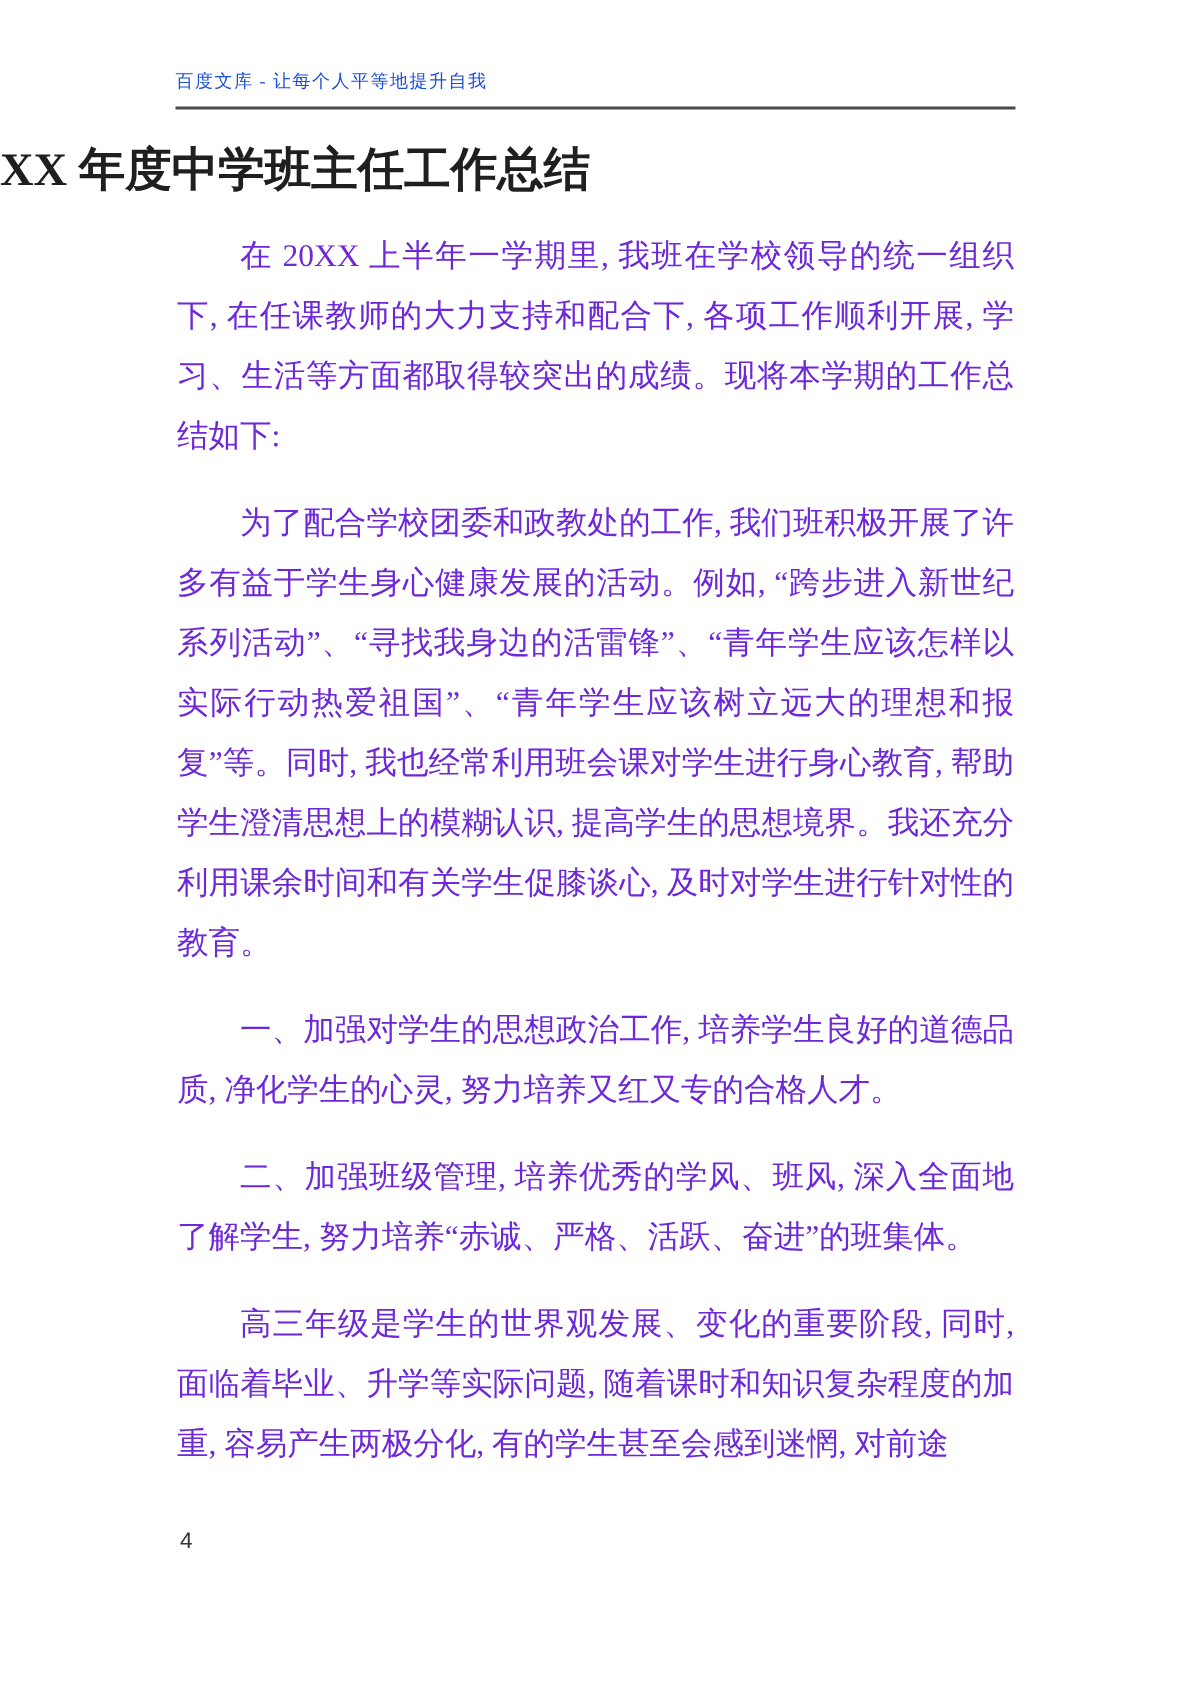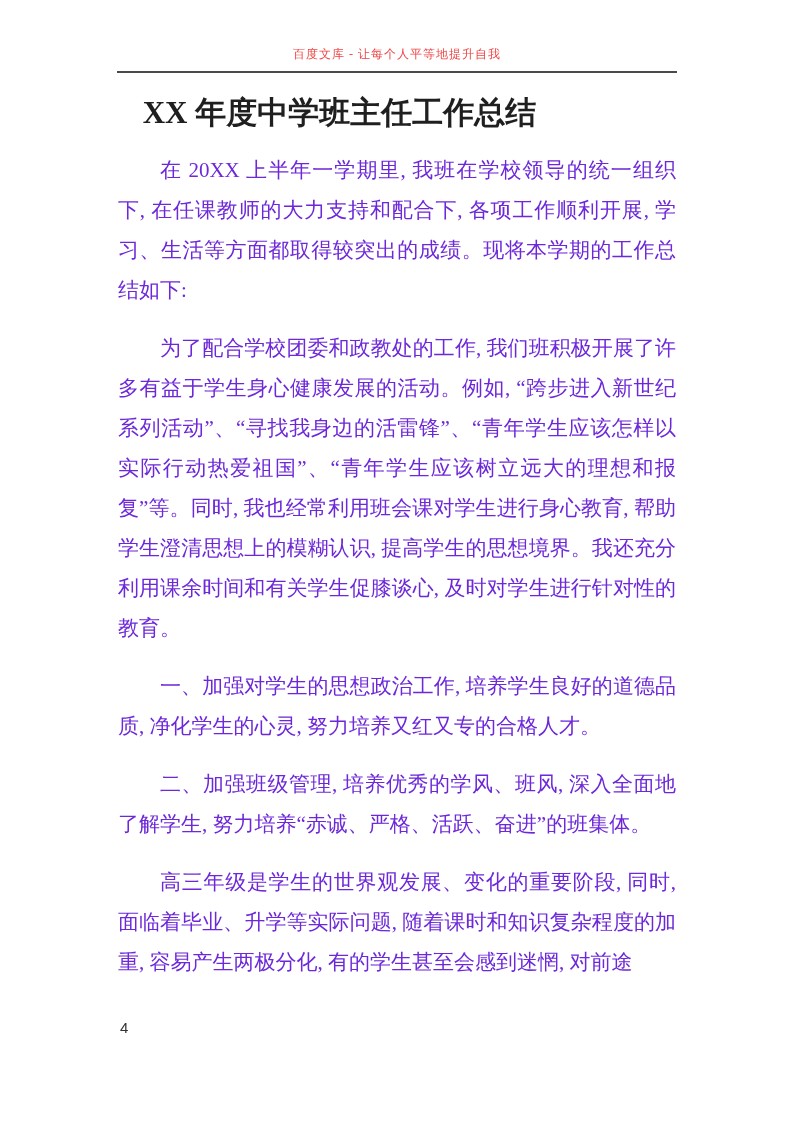--- a/index.html
+++ b/index.html
@@ -13,41 +13,39 @@
     height: 1122px;
     background: #ffffff;
     font-family: "Liberation Serif", "DejaVu Serif", serif;
     overflow: hidden;
   }
   .doc-header {
     position: absolute;
     top: 46px;
     left: 117px;
     width: 560px;
-    text-align: center;
     font-size: 12px;
     line-height: 16px;
-    color: #ef4444;
+    color: #1d4ed8;
     letter-spacing: 1px;
   }
   .header-rule {
     position: absolute;
     top: 71px;
     left: 117px;
     width: 560px;
     height: 2px;
     background: #4a4a4a;
   }
   .doc-title {
     position: absolute;
     top: 92px;
     left: 0;
     width: 679px;
     margin: 0;
-    text-align: center;
     font-size: 31px;
     line-height: 42px;
     font-weight: bold;
     color: #1f1f1f;
   }
   .doc-body {
     position: absolute;
     top: 150px;
     left: 118px;
     width: 558px;

